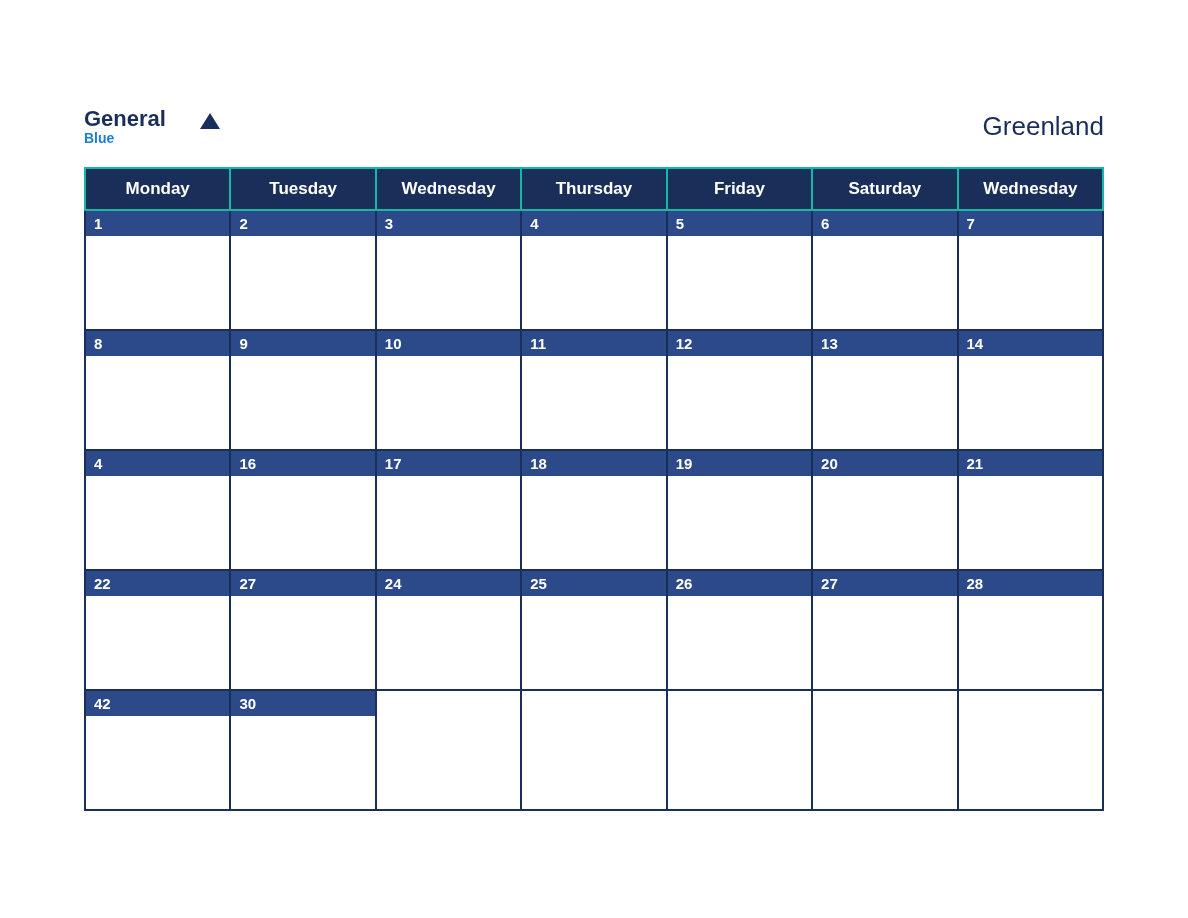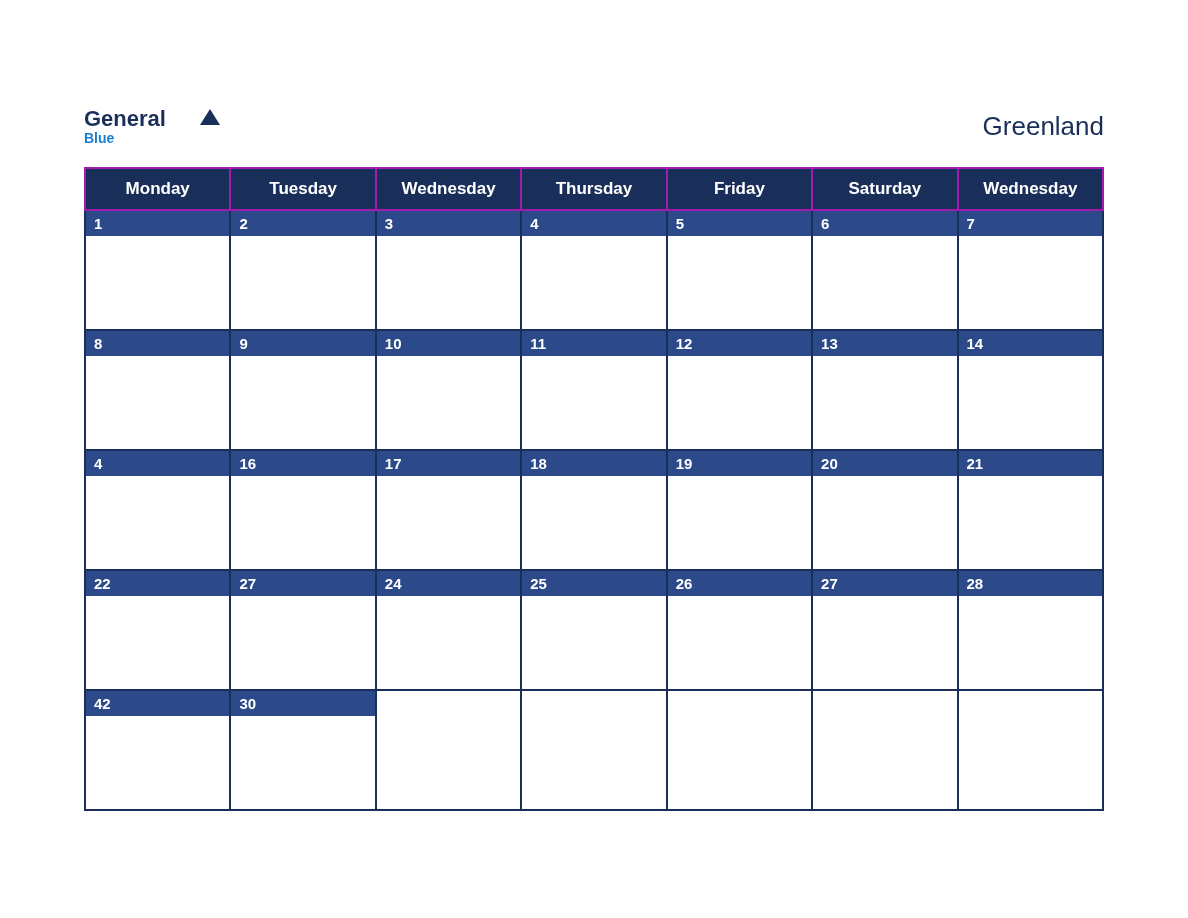--- a/index.html
+++ b/index.html
@@ -35,21 +35,21 @@
       height: 0;
       border-left: 10px solid transparent;
       border-right: 10px solid transparent;
       border-bottom: 16px solid #1a2e5a;
       margin-left: 2px;
       vertical-align: middle;
       transform: translateY(-2px);
     }
     .logo-row {
       display: flex;
-      align-items: center;
+      align-items: flex-end;
       gap: 32px;
     }
     .title {
       font-size: 52px;
       font-weight: bold;
       color: #1a2e5a;
       text-align: center;
       flex: 1;
     }
     .country {
@@ -63,21 +63,21 @@
       border-collapse: collapse;
       border: 2px solid #1a2e5a;
     }
     .calendar th {
       background-color: #1a2e5a;
       color: #fff;
       font-size: 17px;
       font-weight: bold;
       text-align: center;
       padding: 10px 6px;
-      border: 2px solid #a21caf;
+      border: 2px solid #14b8a6;
     }
     .calendar td {
       border: 2px solid #1a2e5a;
       vertical-align: top;
       width: calc(100% / 7);
       height: 120px;
       padding: 0;
     }
     .date-header {
       background-color: #2c4a8a;

